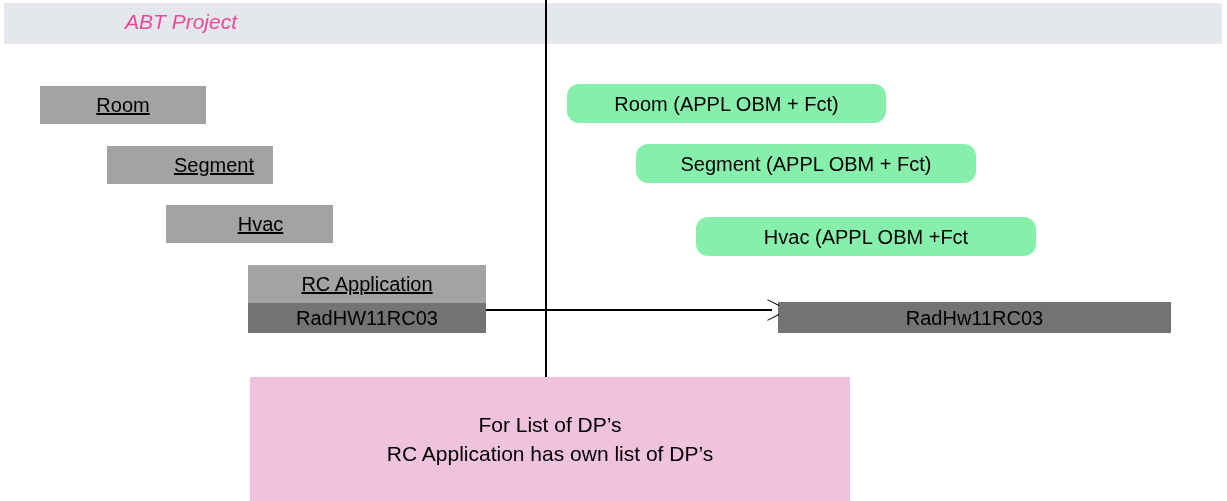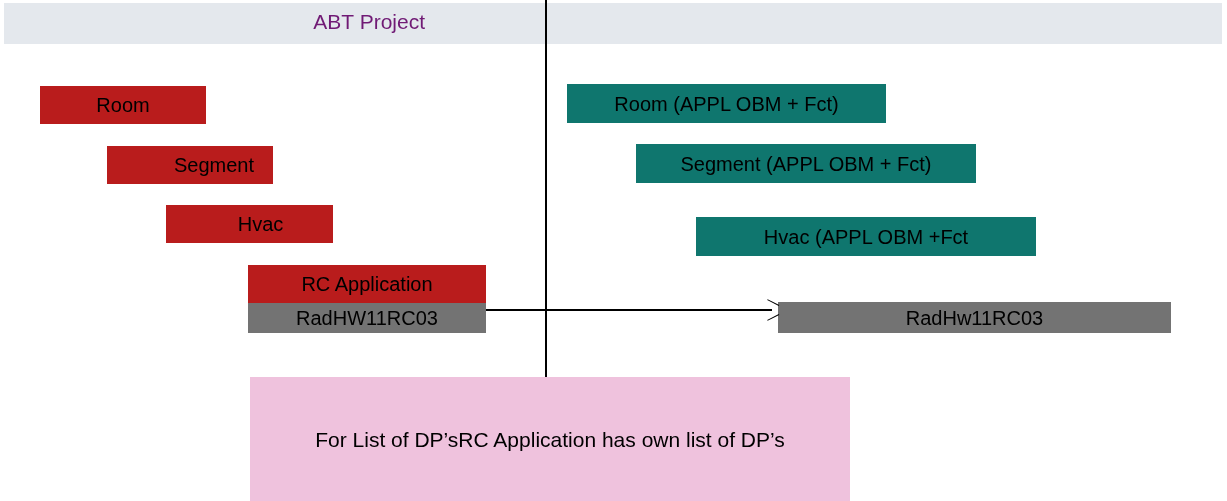--- a/index.html
+++ b/index.html
@@ -25,23 +25,24 @@
     top: 3px;
     width: 1218px;
     height: 41px;
     background: #e4e8ed;
   }
   .header-title {
     position: absolute;
     top: 11px;
     font-size: 21px;
     line-height: 21px;
-    color: #701a75;
-    text-align: right;
+    color: #ec4899;
+    text-align: left;
     white-space: nowrap;
+    font-style: italic;
   }
   #header-title-left  { left: 125px; width: 300px; }
   #header-title-right { left: 734px; width: 300px; }
 
   .divider {
     position: absolute;
     left: 545px;
     top: 0px;
     width: 2px;
     height: 377px;
@@ -52,22 +53,22 @@
     position: absolute;
     box-sizing: border-box;
     color: #000000;
     white-space: nowrap;
     display: flex;
     align-items: center;
     justify-content: center;
     font-size: 20px;
     line-height: 20px;
   }
-  .node.blue  { background: #b91c1c; }
-  .node.green { background: #0f766e; }
+  .node.blue  { background: #a3a3a3; text-decoration: underline; }
+  .node.green { background: #86efac; border-radius: 12px; }
   .node.peach { background: #737373; }
   .node.pink  { background: #efc2dd; }
 
   
   #node-abt-room      { left: 40px;  top: 86px;  width: 166px; height: 38px; }
   #node-abt-segment   { left: 107px; top: 146px; width: 166px; height: 38px; padding-left: 48px; }
   #node-abt-hvac      { left: 166px; top: 205px; width: 167px; height: 38px; padding-left: 22px; }
   #node-abt-rcapp     { left: 248px; top: 265px; width: 238px; height: 38px; }
   #node-abt-raddp     { left: 248px; top: 303px; width: 238px; height: 30px; }
 
@@ -77,21 +78,21 @@
   #node-plat-hvac     { left: 696px; top: 217px; width: 340px; height: 39px; }
   #node-plat-hqapp    { left: 778px; top: 263px; width: 393px; height: 39px; }
   #node-plat-raddp    { left: 778px; top: 302px; width: 393px; height: 31px; }
 
   
   #node-note {
     left: 250px;
     top: 377px;
     width: 600px;
     height: 124px;
-    flex-direction: row;
+    flex-direction: column;
     justify-content: center;
     font-size: 21px;
     line-height: 29px;
   }
   #node-note .note-line { display: block; text-align: center; white-space: nowrap; }
 
   
   .arrow {
     position: absolute;
     left: 486px;

